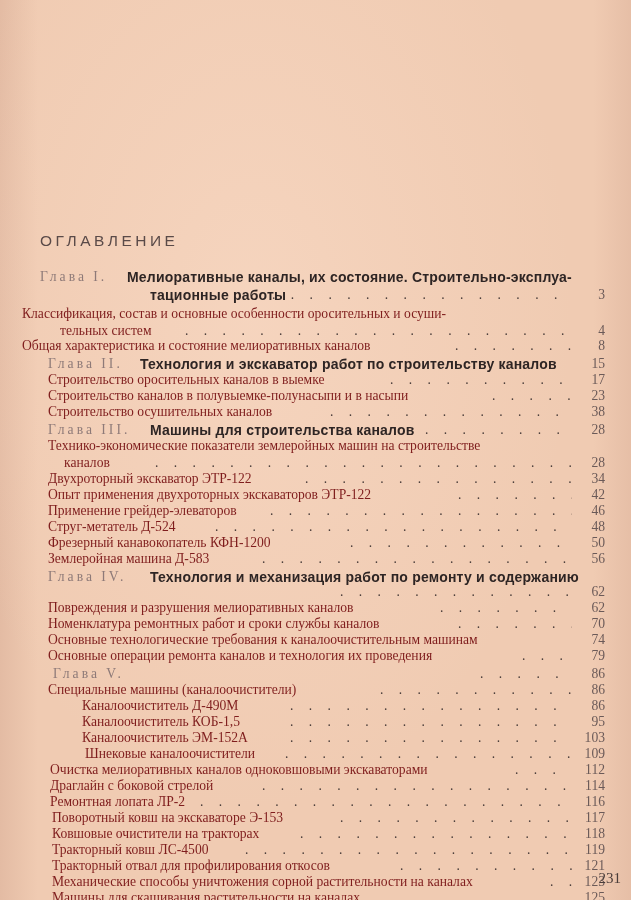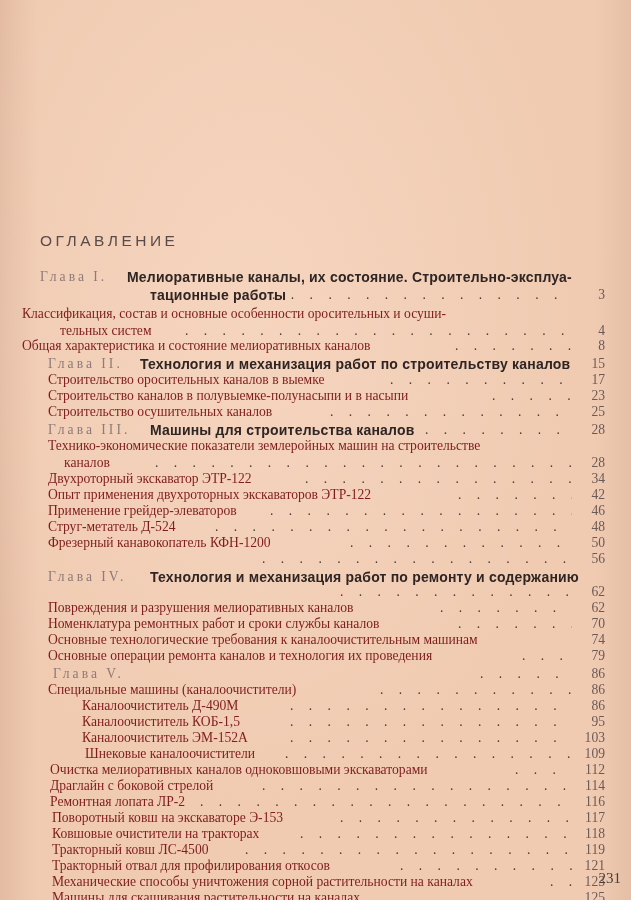--- a/index.html
+++ b/index.html
@@ -61,37 +61,37 @@
     </div>
 
     <div class="row" style="top:67px">
       <span class="lbl sec faded" style="left:22px">Общая характеристика и состояние мелиоративных каналов</span>
       <span class="leader" style="left:455px;width:117px">. . . . . . . . . .</span>
       <span class="pg">8</span>
     </div>
 
     <div class="row" style="top:85px">
       <span class="lbl ch-prefix" style="left:48px">Глава II.</span>
-      <span class="lbl ch-title" style="left:140px">Технология и механизация работ по строительству каналов</span>
+      <span class="lbl ch-title" style="left:140px">Технология и экскаватор работ по строительству каналов</span>
       <span class="pg">15</span>
     </div>
     <div class="row" style="top:101px">
       <span class="lbl sec faded" style="left:48px">Строительство оросительных каналов в выемке</span>
       <span class="leader" style="left:390px;width:182px">. . . . . . . . . . . . . . .</span>
       <span class="pg">17</span>
     </div>
     <div class="row" style="top:117px">
       <span class="lbl sec faded" style="left:48px">Строительство каналов в полувыемке-полунасыпи и в насыпи</span>
       <span class="leader" style="left:492px;width:80px">. . . . . .</span>
       <span class="pg">23</span>
     </div>
     <div class="row" style="top:133px">
       <span class="lbl sec faded" style="left:48px">Строительство осушительных каналов</span>
       <span class="leader" style="left:330px;width:242px">. . . . . . . . . . . . . . . . . . . .</span>
-      <span class="pg">25</span>
+      <span class="pg">38</span>
     </div>
 
     <div class="row" style="top:151px">
       <span class="lbl ch-prefix" style="left:48px">Глава III.</span>
       <span class="lbl ch-title" style="left:150px">Машины для строительства каналов</span>
       <span class="leader" style="left:425px;width:147px">. . . . . . . . . . . .</span>
       <span class="pg">28</span>
     </div>
     <div class="row" style="top:167px">
       <span class="lbl sec faded" style="left:48px">Технико-экономические показатели землеройных машин на строительстве</span>
@@ -120,20 +120,21 @@
       <span class="lbl sec faded" style="left:48px">Струг-метатель Д-524</span>
       <span class="leader" style="left:215px;width:357px">. . . . . . . . . . . . . . . . . . . . . . . . . . . .</span>
       <span class="pg">48</span>
     </div>
     <div class="row" style="top:264px">
       <span class="lbl sec faded" style="left:48px">Фрезерный канавокопатель КФН-1200</span>
       <span class="leader" style="left:350px;width:222px">. . . . . . . . . . . . . . . . . .</span>
       <span class="pg">50</span>
     </div>
     <div class="row" style="top:280px">
+      <span class="lbl sec faded" style="left:48px">Землеройная машина Д-583</span>
       <span class="leader" style="left:262px;width:310px">. . . . . . . . . . . . . . . . . . . . . . . . .</span>
       <span class="pg">56</span>
     </div>
 
     <div class="row" style="top:298px">
       <span class="lbl ch-prefix" style="left:48px">Глава IV.</span>
       <span class="lbl ch-title" style="left:150px">Технология и механизация работ по ремонту и содержанию</span>
     </div>
     <div class="row" style="top:313px">
       <span class="leader" style="left:340px;width:232px">. . . . . . . . . . . . . . . . . .</span>

